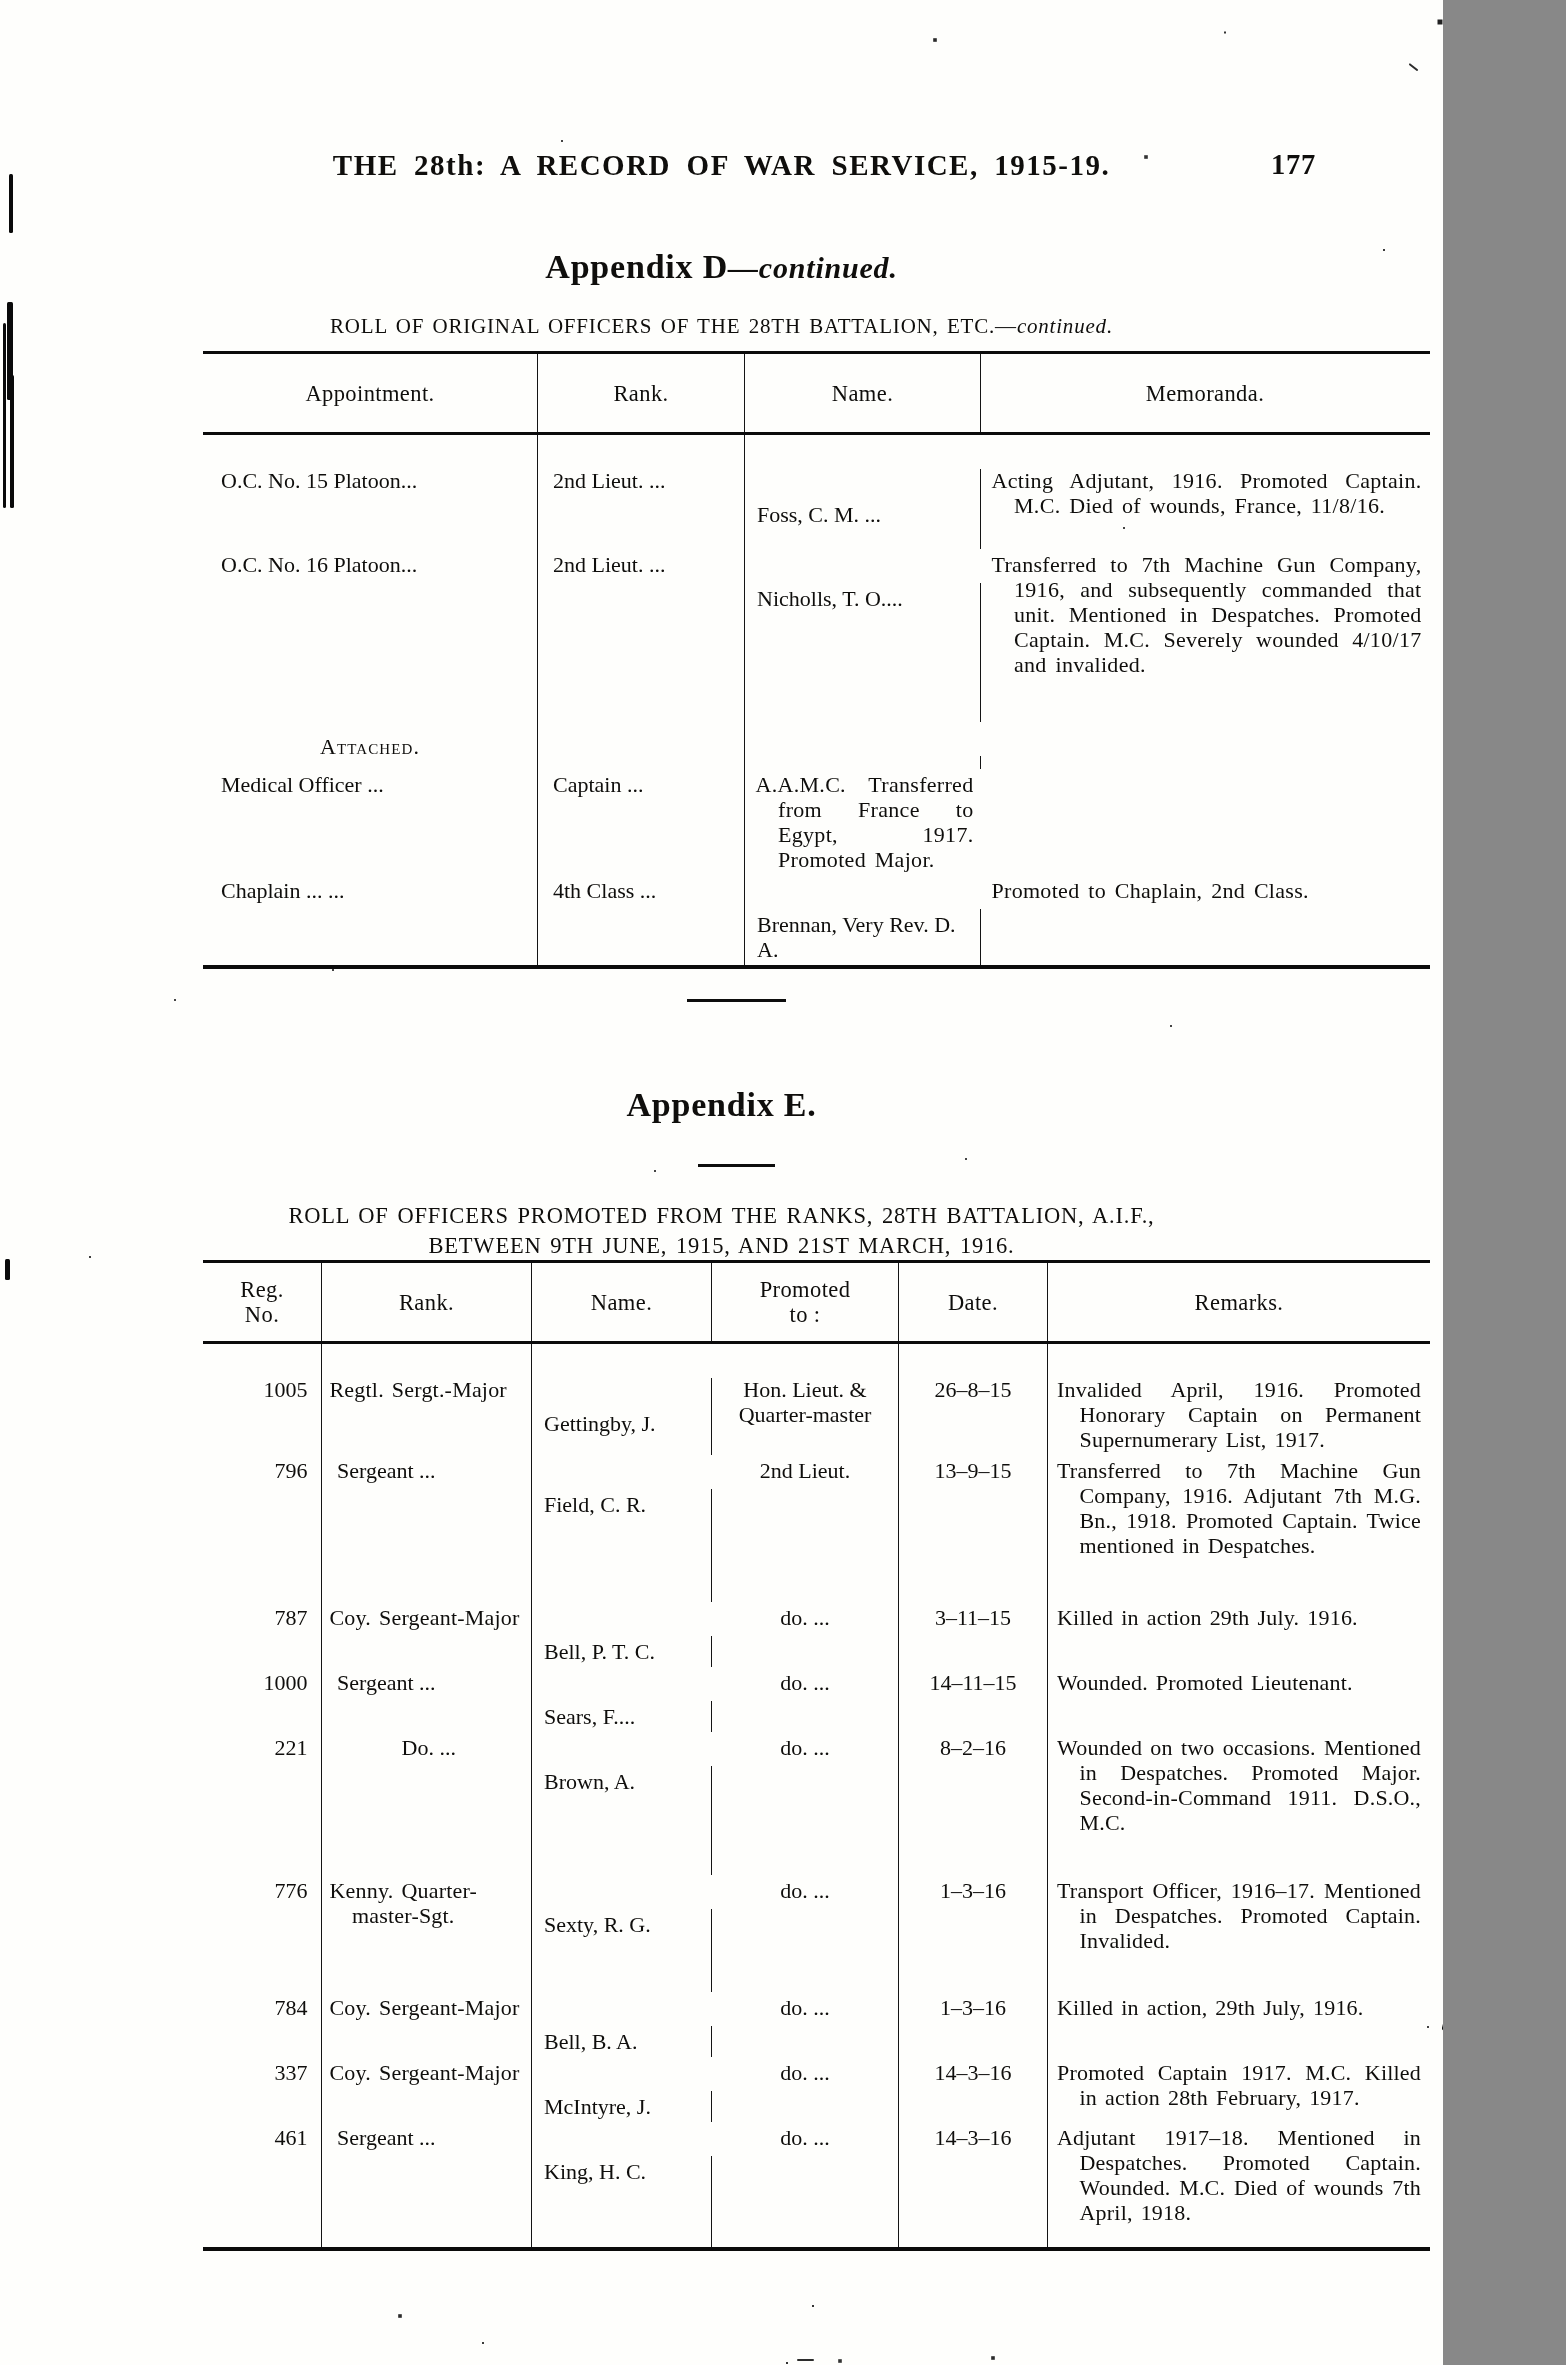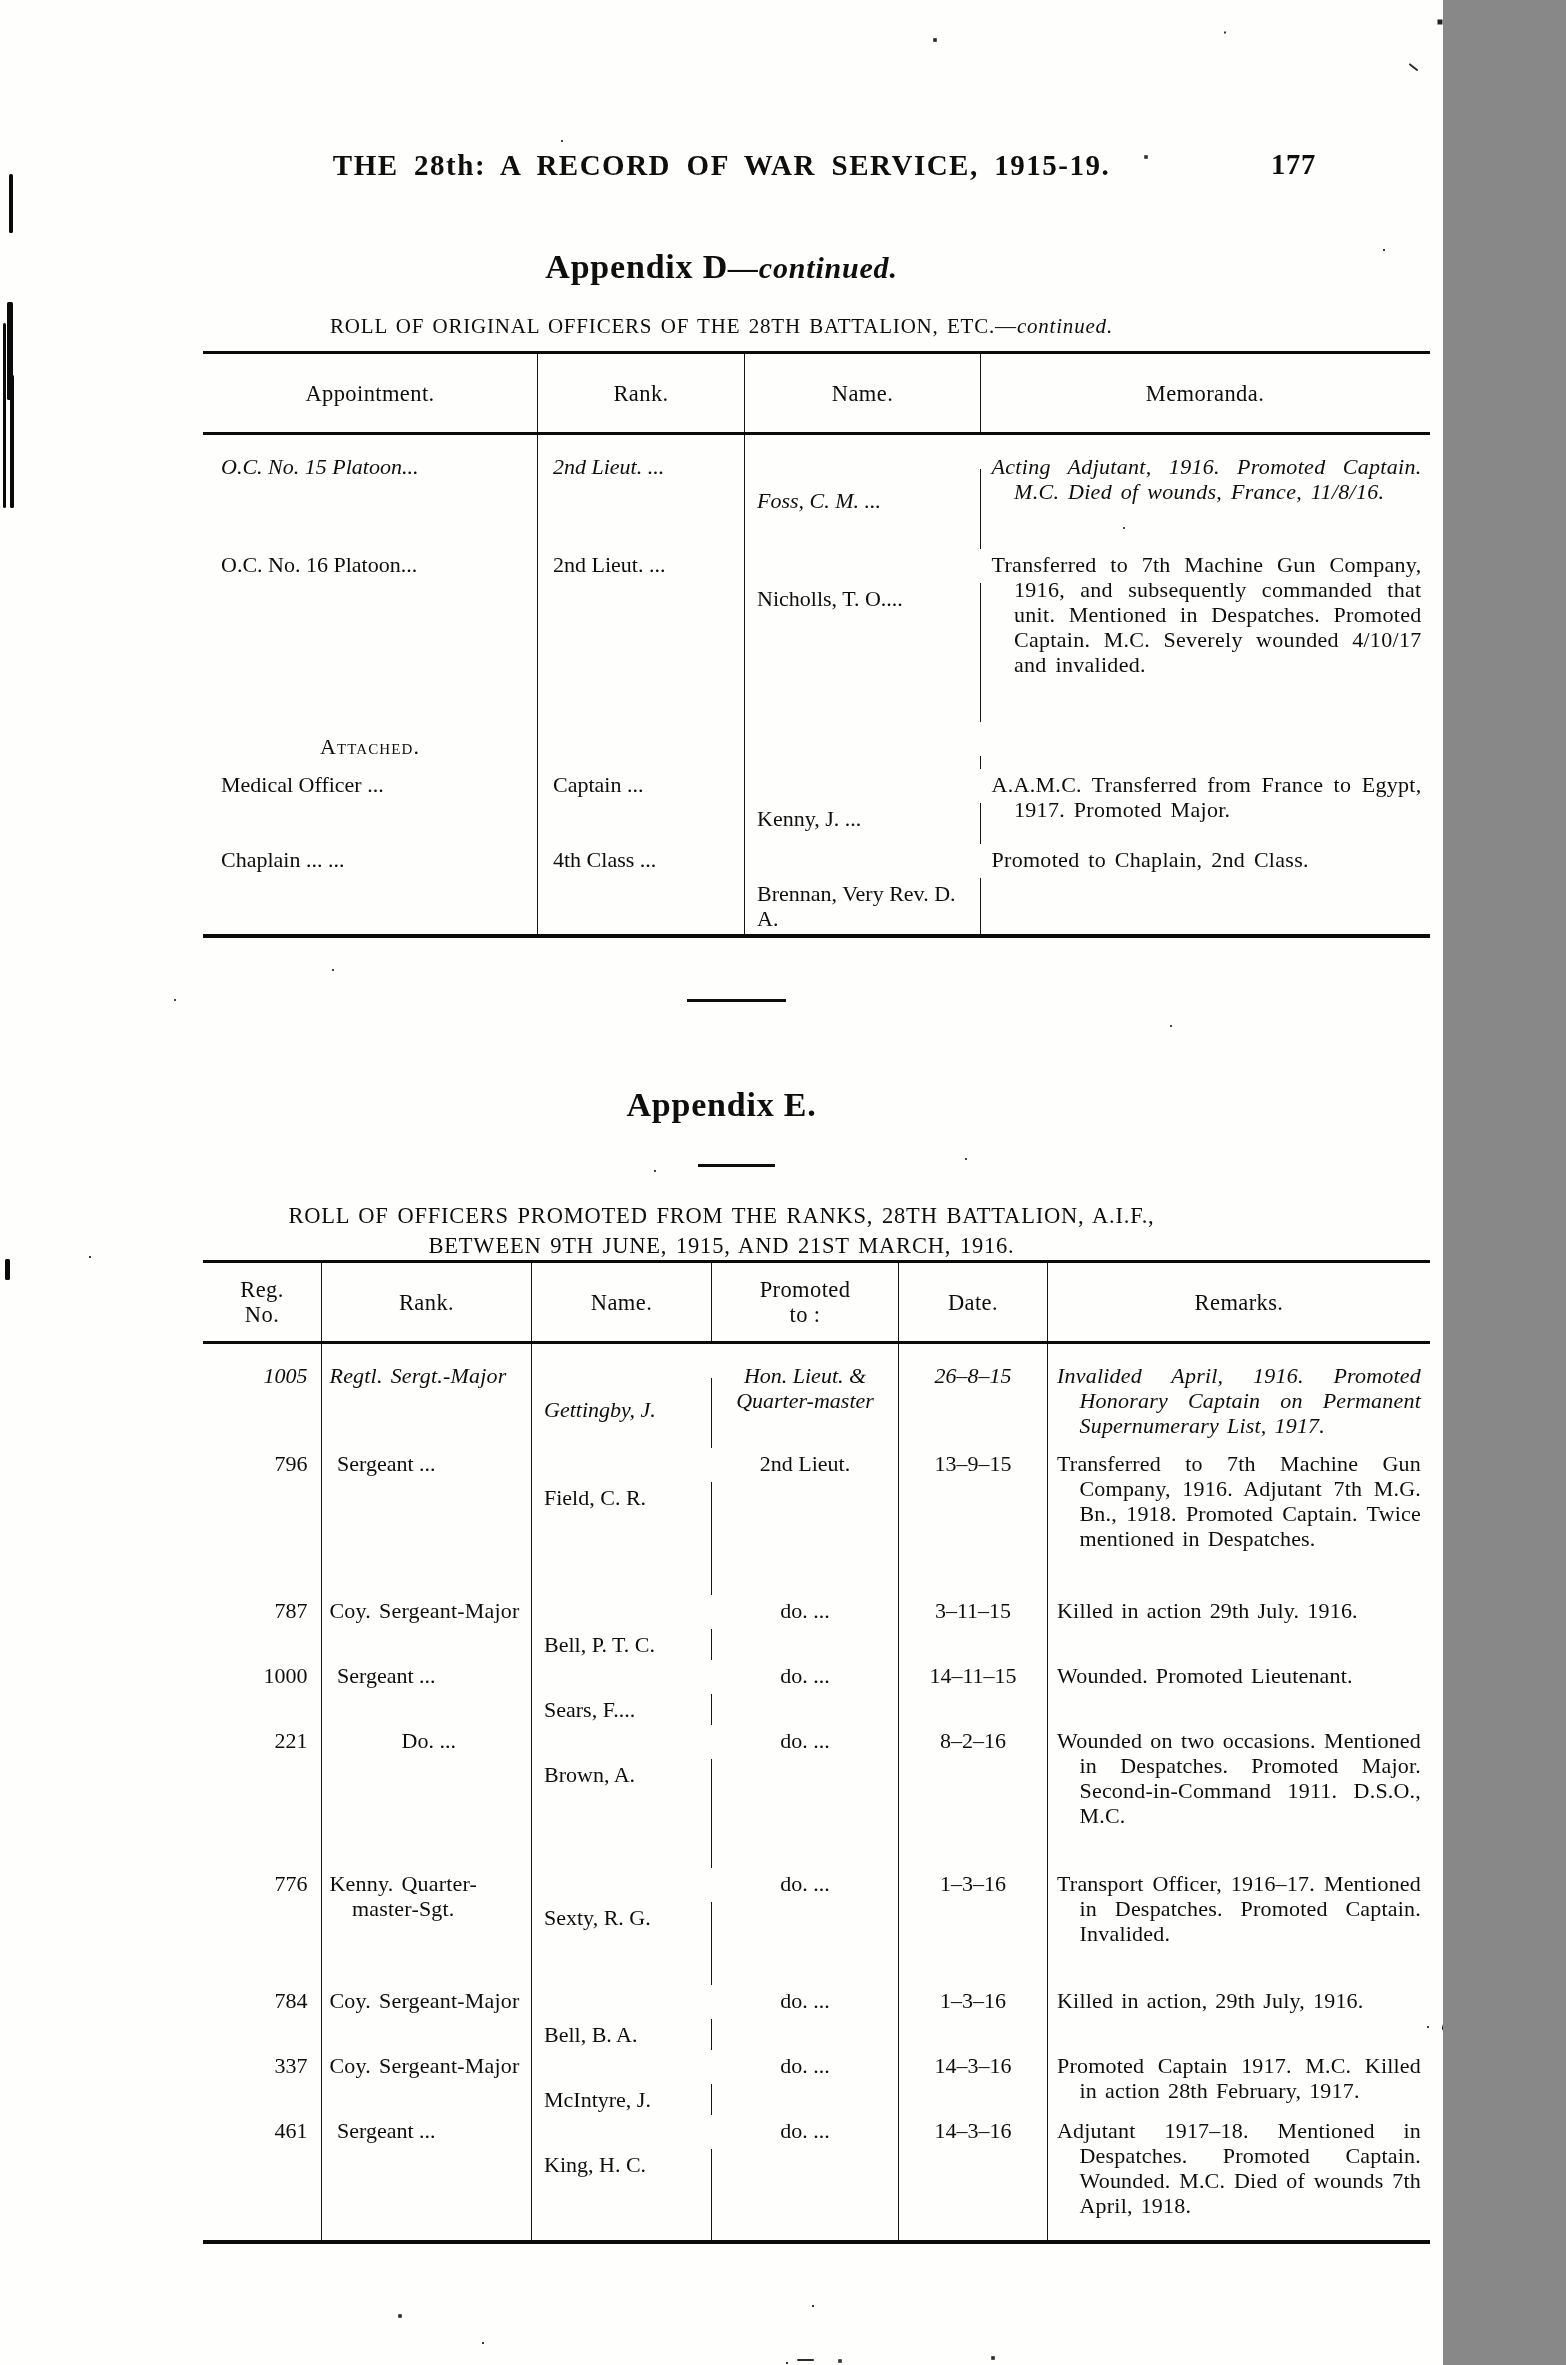--- a/index.html
+++ b/index.html
@@ -24,21 +24,21 @@
   .tbl{position:absolute;left:203px;width:1227px;border-top:3px solid #0b0b0b;
        border-bottom:4.5px solid #0b0b0b;font-size:22px;line-height:25px;}
   .tr{display:grid;}
   .t1 .tr{grid-template-columns:335px 207px 236px 448px;}
   .t2 .tr{grid-template-columns:119px 210px 180px 187px 149px 382px;}
   .td,.th{border-right:1.5px solid #141414;padding:3px 10.5px;min-width:0;}
   .tr > :last-child{border-right:none;}
   .thead{border-bottom:3.8px solid #0b0b0b;min-height:78px;}
   .th{display:flex;align-items:center;justify-content:center;text-align:center;
       white-space:pre-line;font-size:22.5px;letter-spacing:0.4px;}
-  .row-first > .td{padding-top:19px;font-style:italic;}
+  .row-first > .td{padding-top:33px;}
   .c-app{padding-left:18px;}
   .c-rank{padding-left:15px;}
   .c-name{padding-left:12px;margin-top:34px;}
   .c-memo{padding-left:33px;padding-right:7.5px;text-indent:-22.5px;text-align:justify;
           letter-spacing:0.3px;word-spacing:3px;}
   .c-regno{text-align:right;padding-right:13.5px;}
   .c-prom{text-align:center;padding-left:6px;padding-right:6px;}
   .c-date{text-align:center;white-space:nowrap;padding-left:3px;padding-right:3px;}
   .c-rem{padding-left:31.5px;padding-right:9px;text-indent:-22.5px;text-align:justify;
          letter-spacing:0.2px;word-spacing:2.3px;}
@@ -101,21 +101,20 @@
     <div class="tr attached" style="min-height:47px;">
       <div class="td c-app">Attached.</div>
       <div class="td c-rank"></div>
       <div class="td c-name"></div>
       <div class="td c-memo"></div>
     </div>
 
     <div class="tr" style="min-height:75px;">
       <div class="td c-app">Medical Officer ...</div>
       <div class="td c-rank">Captain ...</div>
-      <div class="td c-name">Kenny, J. ...</div>
       <div class="td c-memo">A.A.M.C. Transferred from France to Egypt, 1917. Promoted Major.</div>
     </div>
 
     <div class="tr" style="min-height:66px;">
       <div class="td c-app">Chaplain ... ...</div>
       <div class="td c-rank">4th Class ...</div>
       <div class="td c-name">Brennan, Very Rev. D. A.</div>
       <div class="td c-memo">Promoted to Chaplain, 2nd Class.</div>
     </div>
   </div>

